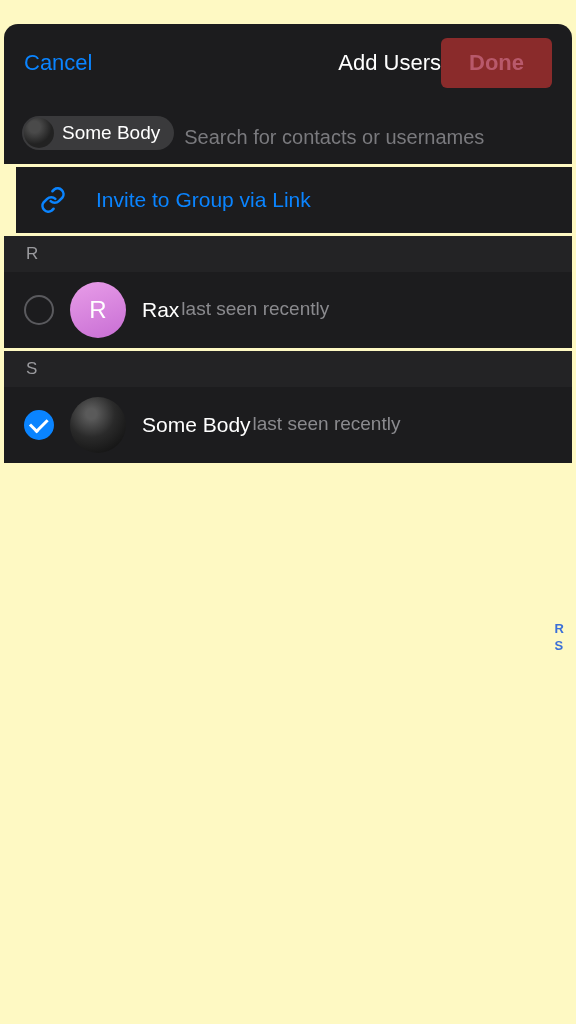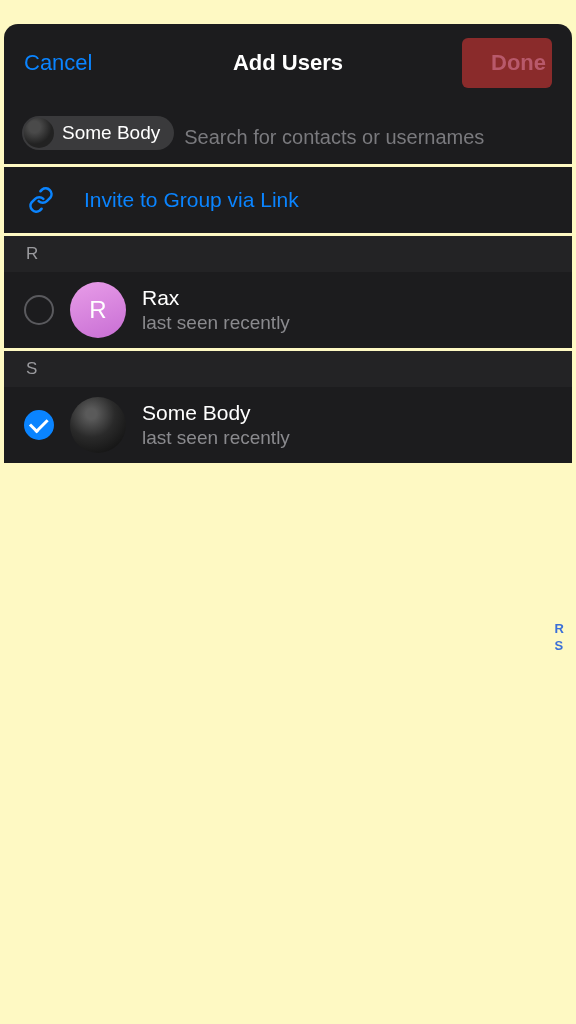--- a/index.html
+++ b/index.html
@@ -37,34 +37,34 @@
       font-weight: 400;
       background: none;
       border: none;
       cursor: pointer;
       text-align: left;
       min-width: 90px;
     }
     .title {
       color: #fff;
       font-size: 22px;
-      font-weight: 700;
-      text-align: center;
+      font-weight: 400;
+      text-align: right;
       flex: 1;
     }
     .done-btn {
       color: #b8596b;
       font-size: 22px;
       font-weight: 600;
       background: #8a2b2b;
       border: none;
       cursor: pointer;
       text-align: right;
       min-width: 90px;
-      padding: 12px 6px;
+      padding: 12px 28px;
       border-radius: 6px;
     }
     .search-bar {
       display: flex;
       align-items: center;
       padding: 10px 18px 14px 18px;
       background: #1c1c1e;
       margin: 0 4px;
       gap: 10px;
     }
@@ -94,21 +94,21 @@
       flex: 1;
       white-space: nowrap;
       overflow: hidden;
       margin-top: 9px;
     }
     .invite-row {
       display: flex;
       align-items: center;
       padding: 18px 22px;
       background: #1c1c1e;
-      margin: 3px 4px 0 4px;
+      margin: 3px 4px 0 16px;
       gap: 28px;
       cursor: pointer;
     }
     .link-icon {
       width: 30px;
       height: 30px;
       display: flex;
       align-items: center;
       justify-content: center;
     }
@@ -172,21 +172,21 @@
       color: #fff;
     }
     .avatar.purple {
       background: linear-gradient(160deg, #e89de8 0%, #c86ed4 100%);
     }
     .avatar.dark {
       background: radial-gradient(circle at 38% 30%, #5a5a5a 10%, #2a2a2a 45%, #151515 80%);
     }
     .contact-info {
       display: flex;
-      flex-direction: column;
+      flex-direction: row;
       gap: 2px;
     }
     .contact-name {
       color: #fff;
       font-size: 21px;
       font-weight: 500;
     }
     .contact-status {
       color: #8a8a8e;
       font-size: 19px;

